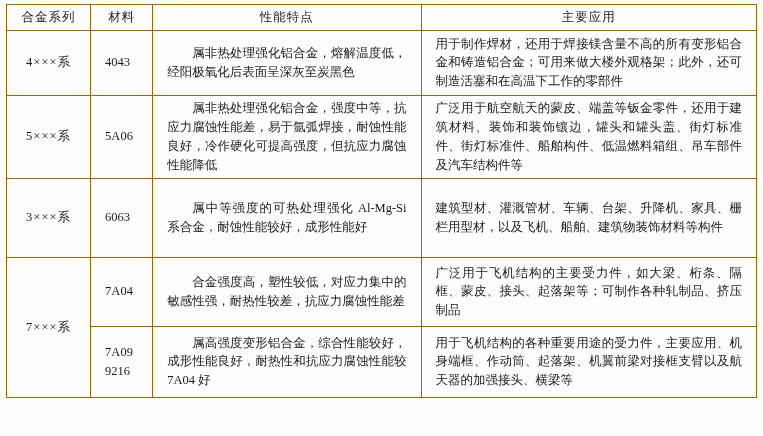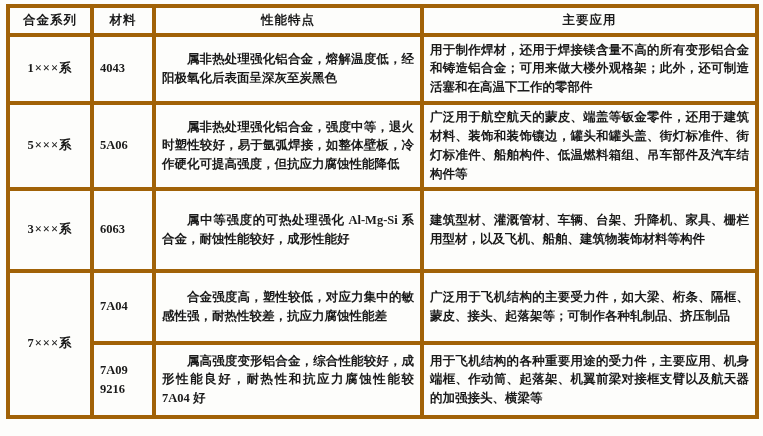--- a/index.html
+++ b/index.html
@@ -21,26 +21,26 @@
     padding: 4px 6px 4px 6px;
     background: #fdfdfb;
   }
   table.alloy-table {
     width: 751px;
     border-collapse: collapse;
     table-layout: fixed;
     border: 1px solid #2b2b2b;
   }
   table.alloy-table td, table.alloy-table th {
-    border: 4px solid #a16207;
+    border: 1px solid #a16207;
     vertical-align: middle;
-    padding: 3px 6px;
+    padding: 3px 14px;
     font-size: 12.5px;
     line-height: 1.5;
-    font-weight: bold;
+    font-weight: normal;
   }
   thead th {
     text-align: center;
     font-size: 13px;
     padding: 5px 4px;
     letter-spacing: 1px;
   }
   .col-series { width: 84px; }
   .col-material { width: 62px; }
   .col-features { width: 268px; }
@@ -88,29 +88,29 @@
     <thead>
       <tr>
         <th>合金系列</th>
         <th>材料</th>
         <th>性能特点</th>
         <th>主要应用</th>
       </tr>
     </thead>
     <tbody>
       <tr class="row-4xxx">
-        <td class="series-cell">1×××系</td>
+        <td class="series-cell">4×××系</td>
         <td class="material-cell">4043</td>
         <td class="text-cell features-cell">属非热处理强化铝合金，熔解温度低，经阳极氧化后表面呈深灰至炭黑色</td>
         <td class="text-cell apps-cell">用于制作焊材，还用于焊接镁含量不高的所有变形铝合金和铸造铝合金；可用来做大楼外观格架；此外，还可制造活塞和在高温下工作的零部件</td>
       </tr>
       <tr class="row-5xxx">
         <td class="series-cell">5×××系</td>
         <td class="material-cell">5A06</td>
-        <td class="text-cell features-cell">属非热处理强化铝合金，强度中等，退火时塑性较好，易于氩弧焊接，如整体壁板，冷作硬化可提高强度，但抗应力腐蚀性能降低</td>
+        <td class="text-cell features-cell">属非热处理强化铝合金，强度中等，抗应力腐蚀性能差，易于氩弧焊接，耐蚀性能良好，冷作硬化可提高强度，但抗应力腐蚀性能降低</td>
         <td class="text-cell apps-cell">广泛用于航空航天的蒙皮、端盖等钣金零件，还用于建筑材料、装饰和装饰镶边，罐头和罐头盖、街灯标准件、街灯标准件、船舶构件、低温燃料箱组、吊车部件及汽车结构件等</td>
       </tr>
       <tr class="row-6xxx">
         <td class="series-cell">3×××系</td>
         <td class="material-cell">6063</td>
         <td class="text-cell features-cell">属中等强度的可热处理强化 Al-Mg-Si 系合金，耐蚀性能较好，成形性能好</td>
         <td class="text-cell apps-cell">建筑型材、灌溉管材、车辆、台架、升降机、家具、栅栏用型材，以及飞机、船舶、建筑物装饰材料等构件</td>
       </tr>
       <tr class="row-7a04">
         <td class="series-cell" rowspan="2">7×××系</td>

